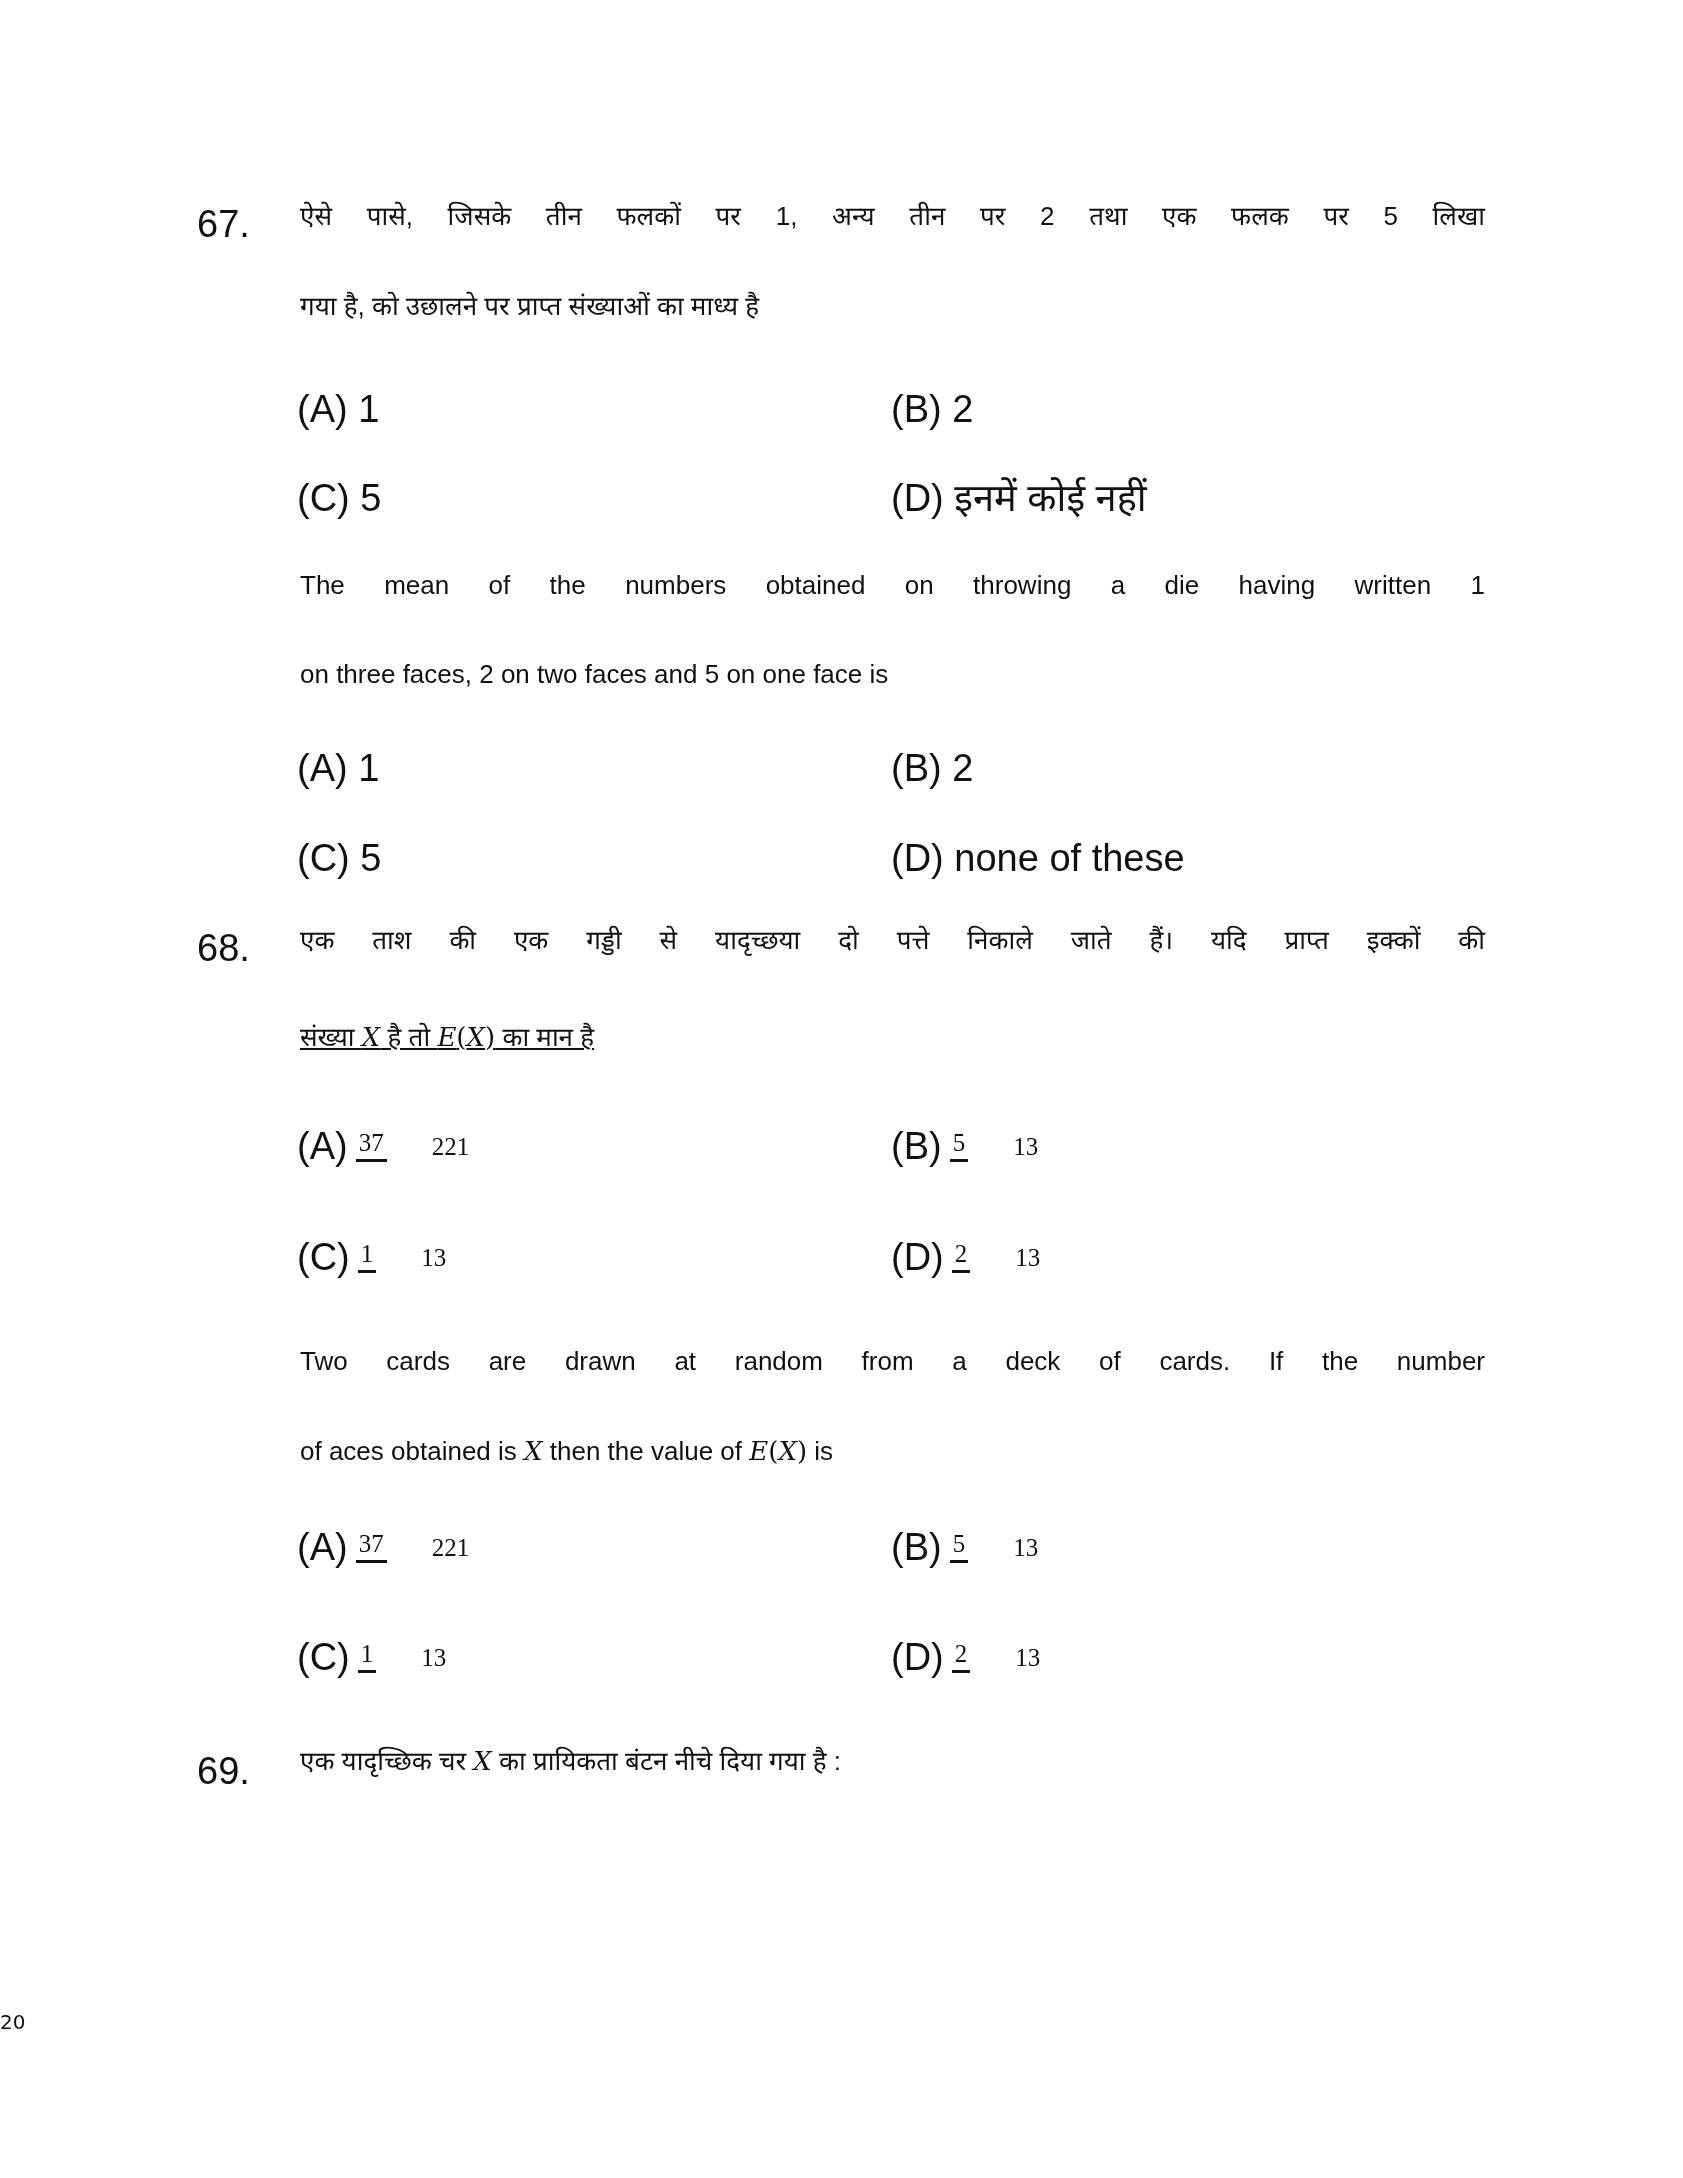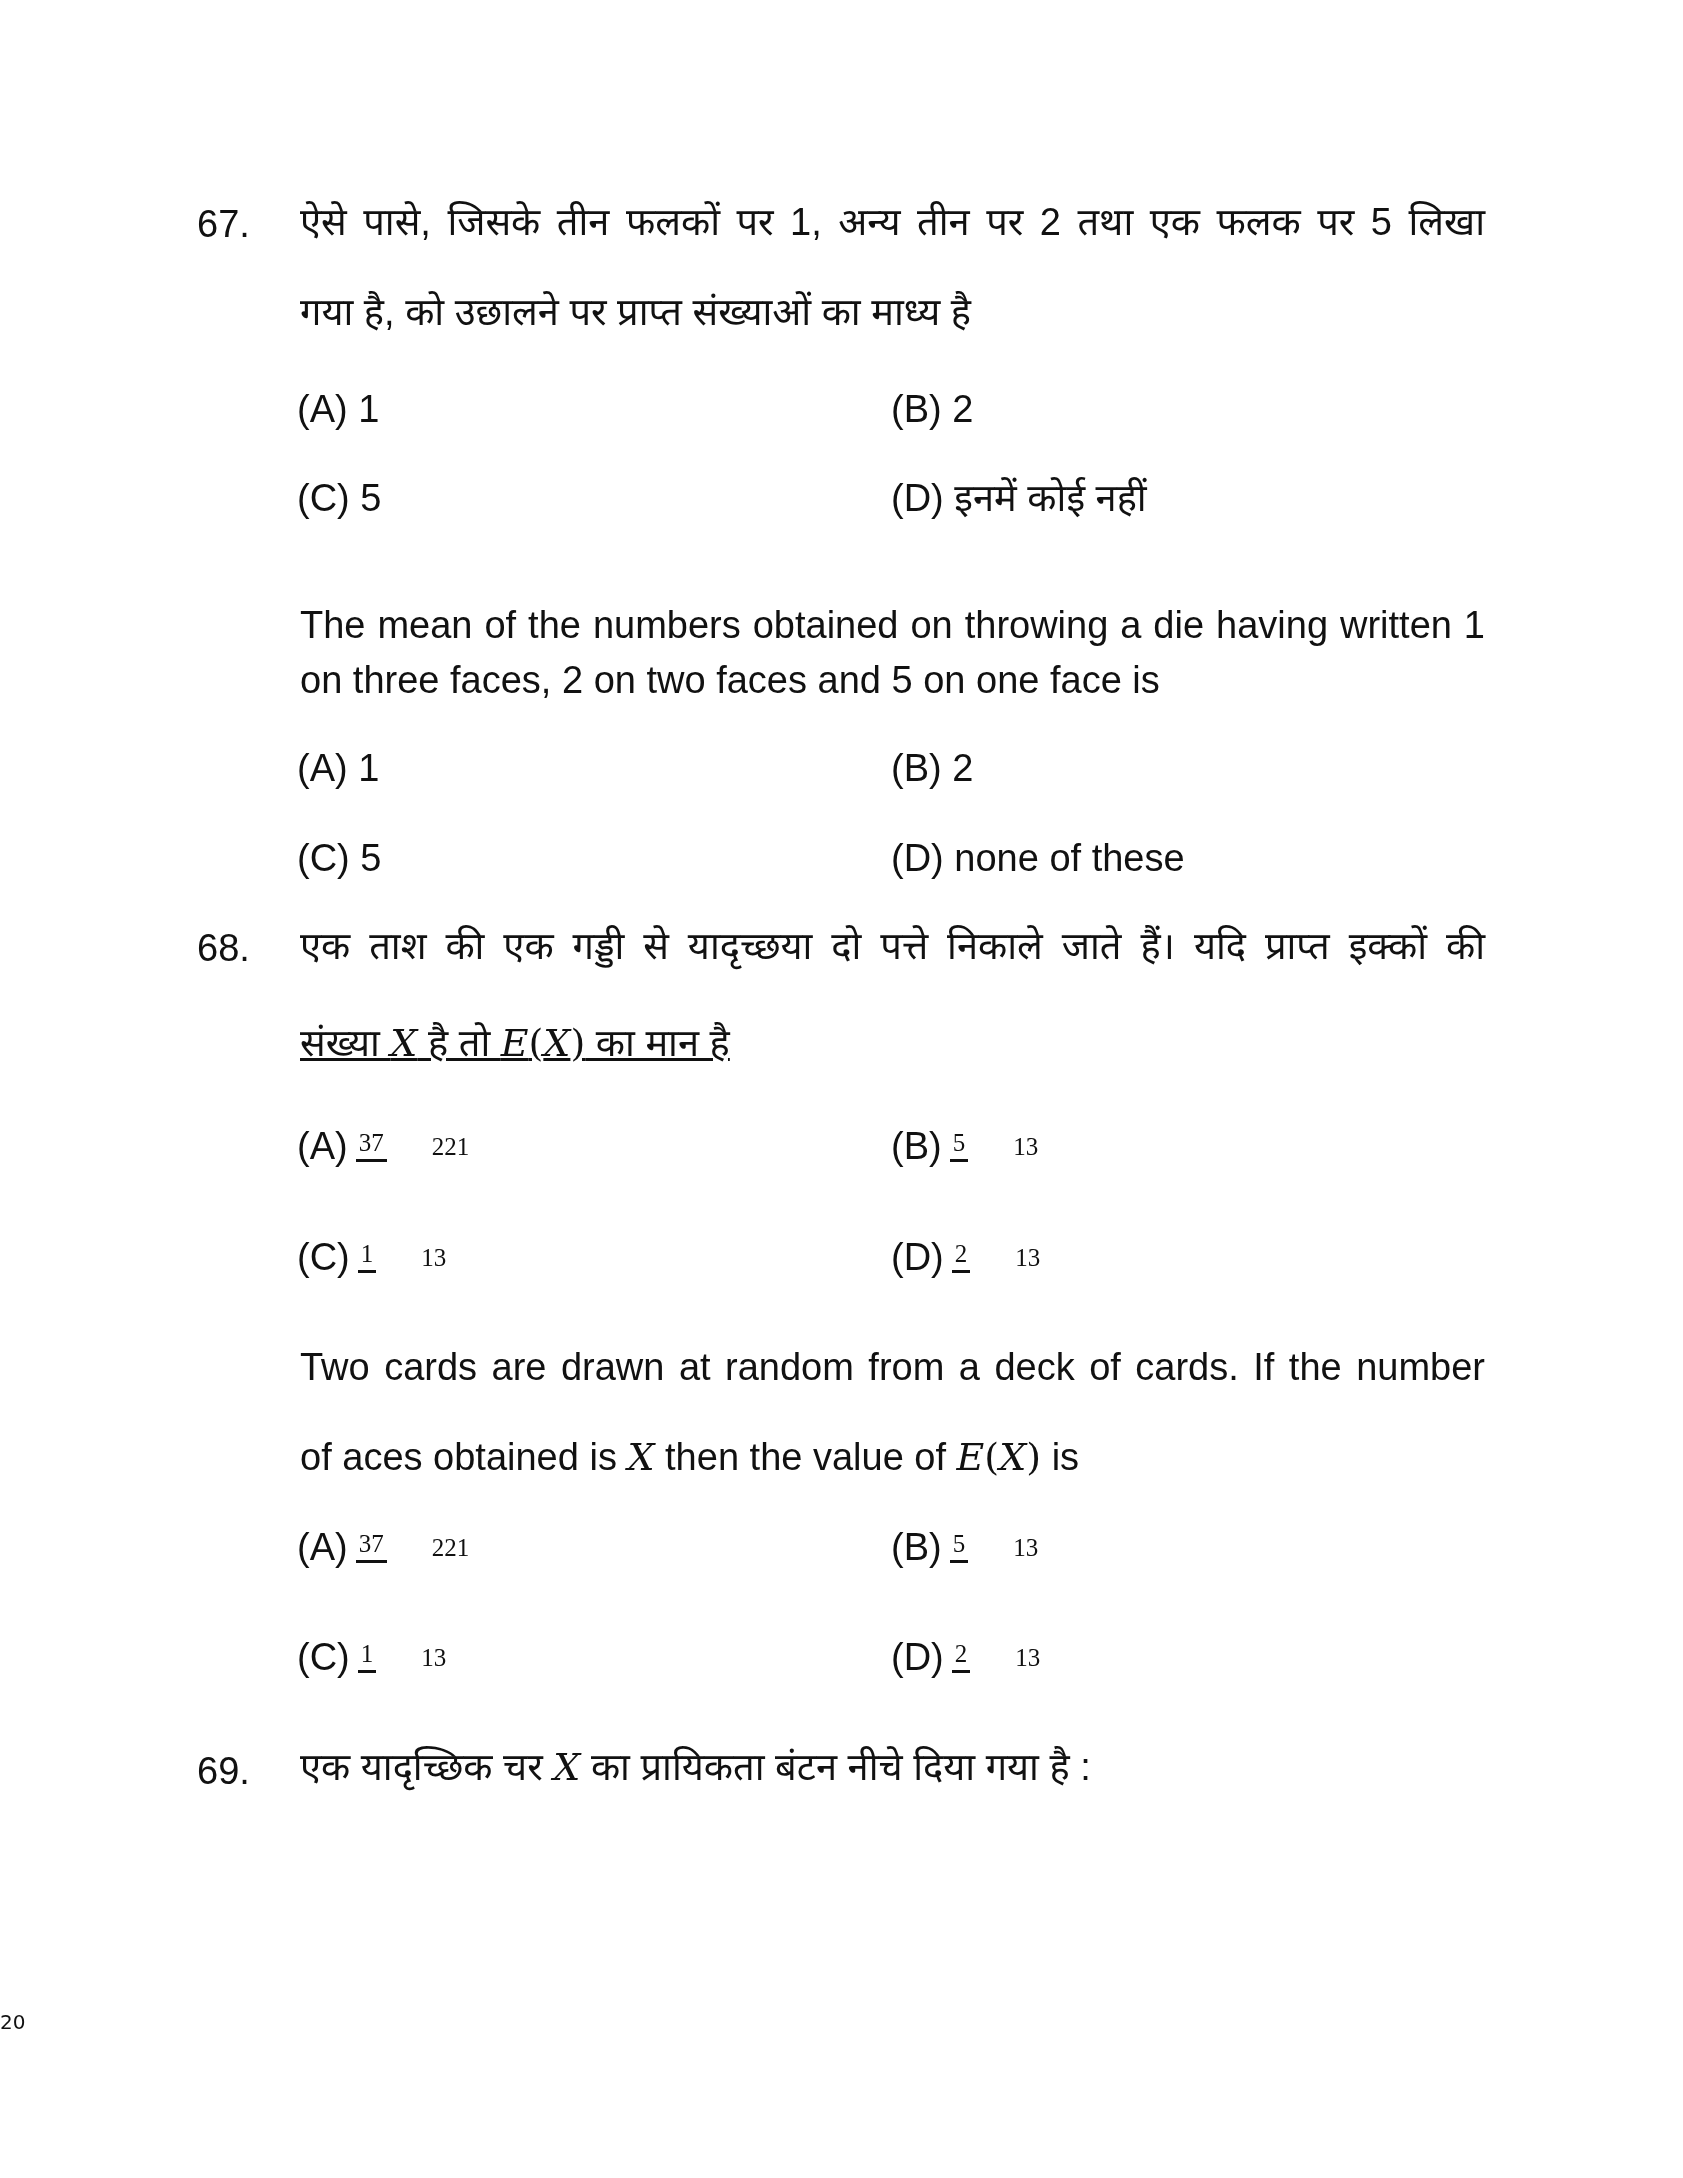--- a/index.html
+++ b/index.html
@@ -1,18 +1,18 @@
 <!DOCTYPE html>
 <html><head>
 <meta charset="utf-8">
 <style>
   html, body { margin: 0; padding: 0; background: #ffffff; }
   body { width: 1683px; height: 2178px; position: relative; overflow: hidden;
          font-family: "Liberation Sans", "DejaVu Sans", sans-serif; color: #111; }
-  .line { position: absolute; font-size: 38px; line-height: 1; white-space: nowrap; }
+  .line { position: absolute; font-size: 26px; line-height: 1; white-space: nowrap; }
   .qnum { position: absolute; left: 197px; font-size: 38px; line-height: 1; }
   .just { left: 300px; width: 1185px; text-align: justify; text-align-last: justify; white-space: normal; }
   .opt { position: absolute; font-size: 38px; line-height: 1; white-space: nowrap; display: flex; align-items: center; }
   .colA { left: 297px; }
   .colB { left: 891px; }
   .math { font-family: "DejaVu Serif", "Liberation Serif", serif; font-style: italic; }
   .mathr { font-family: "DejaVu Serif", "Liberation Serif", serif; }
   .frac { display: inline-flex; flex-direction: row; align-items: center; margin-left: 8px;
           font-family: "Liberation Serif", "DejaVu Serif", serif; font-size: 25px; line-height: 1.05; }
   .frac .num { padding: 0 3px 2px 3px; border-bottom: 3px solid #111; }
@@ -34,21 +34,21 @@
   <div class="opt colB" style="top:390px;">
     <span>(B)</span>&nbsp;<span>2</span>
   </div>
   <div class="opt colA" style="top:479px;">
     <span>(C)</span>&nbsp;<span>5</span>
   </div>
   <div class="opt colB" style="top:479px;">
     <span>(D)</span>&nbsp;<span>इनमें कोई नहीं</span>
   </div>
 
-  <div class="line just" style="top:572px;margin-top:34px;">The mean of the numbers obtained on throwing a die having written 1</div>
+  <div class="line just" style="top:572px;">The mean of the numbers obtained on throwing a die having written 1</div>
   <div class="line" style="top:661px; left:300px;">on three faces, 2 on two faces and 5 on one face is</div>
 
   <div class="opt colA" style="top:749px;">
     <span>(A)</span>&nbsp;<span>1</span>
   </div>
   <div class="opt colB" style="top:749px;">
     <span>(B)</span>&nbsp;<span>2</span>
   </div>
   <div class="opt colA" style="top:839px;">
     <span>(C)</span>&nbsp;<span>5</span>

